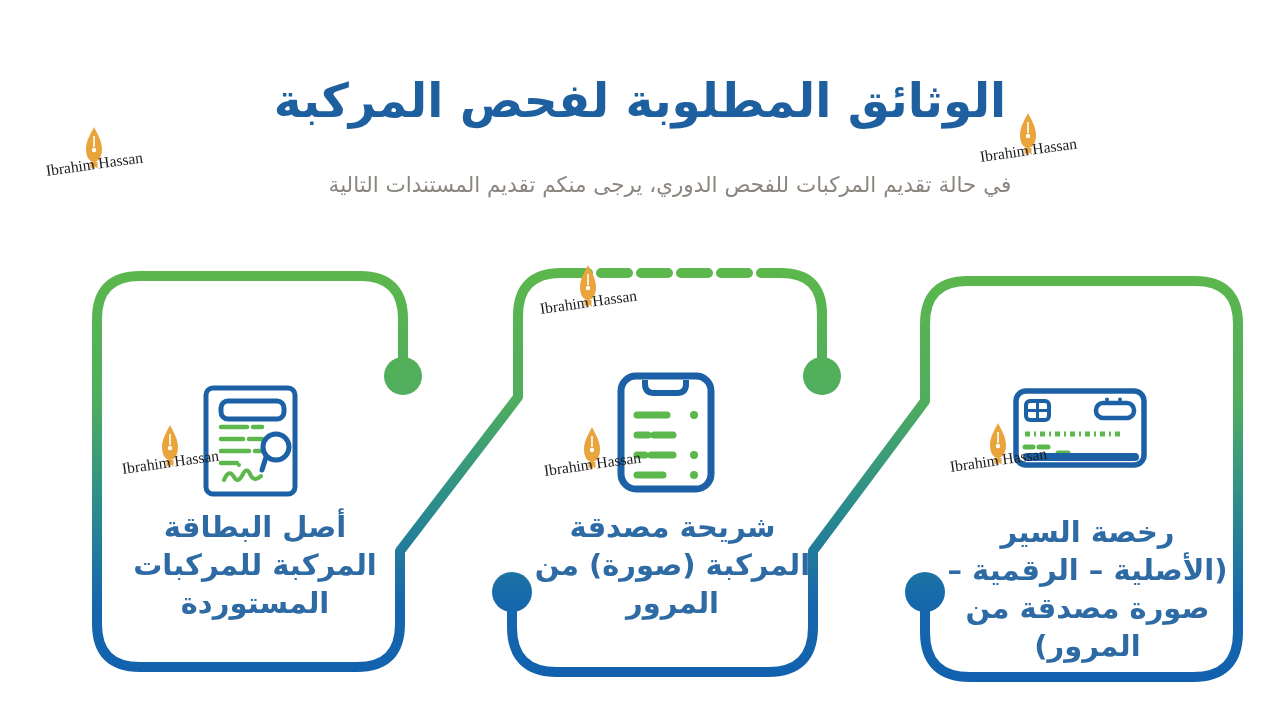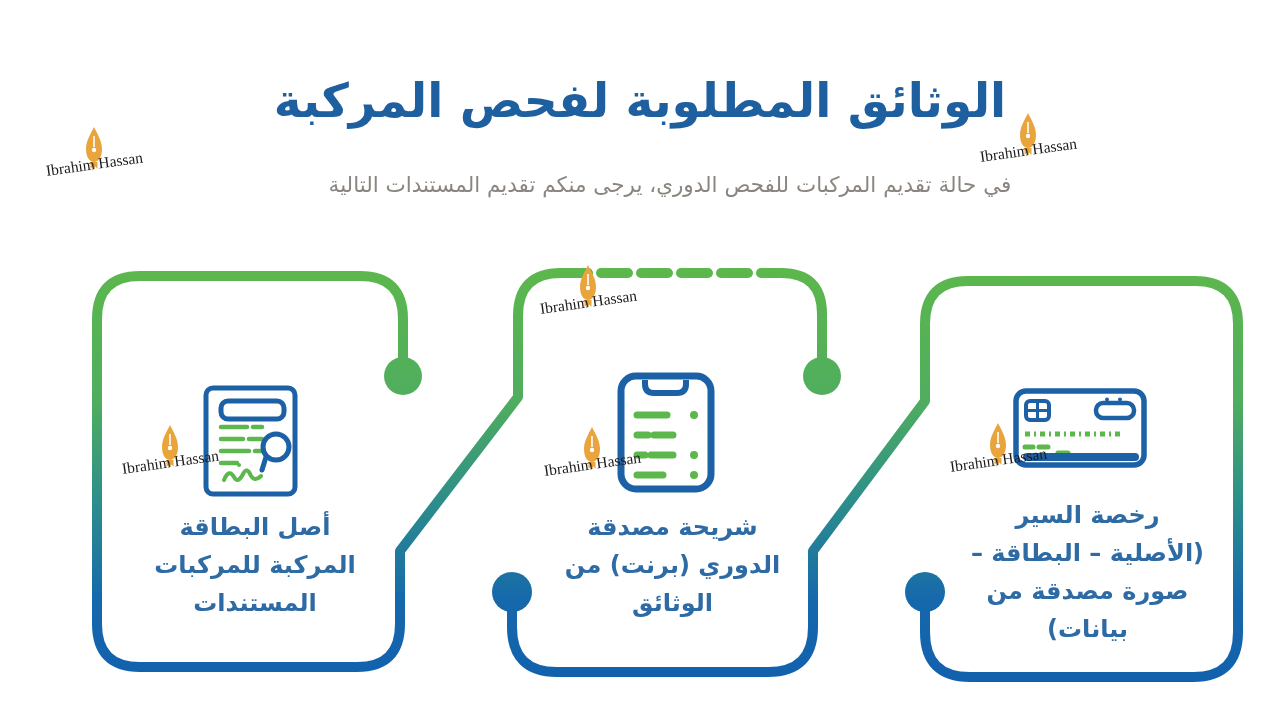--- a/index.html
+++ b/index.html
@@ -3,24 +3,24 @@
 <meta charset="utf-8">
 <style>
   html,body{margin:0;padding:0;background:#ffffff;}
   #stage{position:relative;width:1280px;height:704px;overflow:hidden;background:#ffffff;
          font-family:"DejaVu Sans",sans-serif;margin-top:24px;}
   .page-title{position:absolute;top:18px;left:0;right:0;text-align:center;
      direction:rtl;font-size:47px;font-weight:bold;color:#1E5F9F;letter-spacing:0;}
   .page-subtitle{position:absolute;top:126px;left:0;right:0;text-align:center;
      direction:rtl;font-size:21.5px;color:#8A857E;transform:translateX(30px);}
   .card-text{position:absolute;direction:rtl;text-align:center;color:#2E6BA5;
-     font-weight:bold;font-size:24px;line-height:38px;}
+     font-weight:bold;font-size:29px;line-height:38px;}
   .ct-1{left:100px;top:484px;width:310px;}
   .ct-2{left:530px;top:484px;width:285px;}
-  .ct-3{left:940px;top:472px;width:295px;}
+  .ct-3{left:940px;top:489px;width:295px;}
   svg.diagram{position:absolute;left:0;top:0;}
   .wm{position:absolute;width:130px;height:70px;pointer-events:none;}
   .wm .pen{position:absolute;left:38px;top:0;}
   .wm .wm-text{position:absolute;left:0;top:36px;display:block;white-space:nowrap;
      font-family:"Liberation Serif",serif;font-size:15.5px;color:#1b1b1b;
      transform:rotate(-8deg);transform-origin:left center;}
 </style>
 </head>
 <body>
 
@@ -89,32 +89,32 @@
       <circle cx="1120" cy="375.5" r="2" fill="#1C60A6"></circle>
       <path d="M1025 410 H1120" fill="none" stroke="#5CB74C" stroke-width="5" stroke-dasharray="5 4 2 4"></path>
       <path d="M1025 423 H1033 M1039 423 H1048 M1058 429 H1068" fill="none" stroke="#5CB74C" stroke-width="5" stroke-linecap="round"></path>
       <path d="M1027 433 H1135" fill="none" stroke="#1C60A6" stroke-width="8" stroke-linecap="round"></path>
     </g>
   </svg>
 
   <div class="card-text ct-1">
     <div>أصل البطاقة</div>
     <div>المركبة للمركبات</div>
-    <div>المستندات</div>
+    <div>المستوردة</div>
   </div>
   <div class="card-text ct-2">
     <div>شريحة مصدقة</div>
-    <div>الدوري (برنت) من</div>
-    <div>الوثائق</div>
+    <div>المركبة (صورة) من</div>
+    <div>المرور</div>
   </div>
   <div class="card-text ct-3">
     <div>رخصة السير</div>
-    <div>(الأصلية – البطاقة –</div>
+    <div>(الأصلية – الرقمية –</div>
     <div>صورة مصدقة من</div>
-    <div>بيانات)</div>
+    <div>المرور)</div>
   </div>
 
   <div class="wm" style="left:46px;top:102px;">
     <svg class="pen" width="20" height="44" viewBox="0 0 20 44">
       <path d="M10 1 C6.5 8 2 15 2 23 C2 31 5.5 36 10 36 C14.5 36 18 31 18 23 C18 15 13.5 8 10 1 Z" fill="#E9A43C"></path>
       <path d="M10 10 L10 21" stroke="#fff" stroke-width="1.6"></path>
       <circle cx="10" cy="24" r="2.2" fill="#fff"></circle>
       <path d="M6.5 36 L6.5 43 L8.5 40.5 L10 43 L11.5 40.5 L13.5 43 L13.5 36 Z" fill="#E9A43C"></path>
     </svg>
     <span class="wm-text">Ibrahim Hassan</span>

